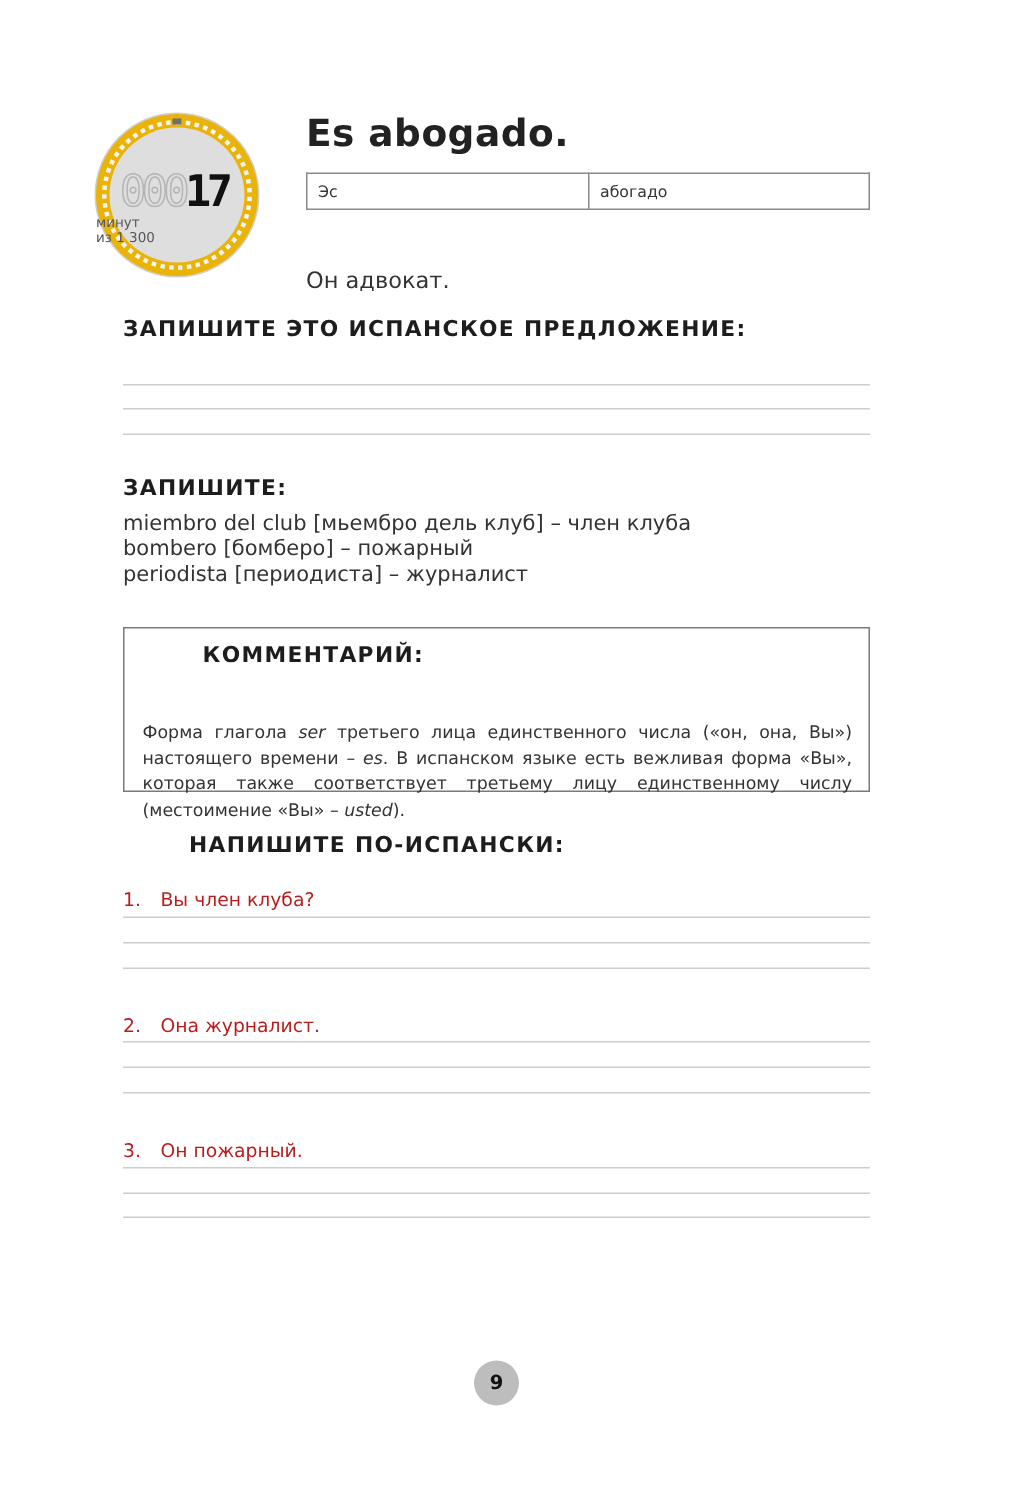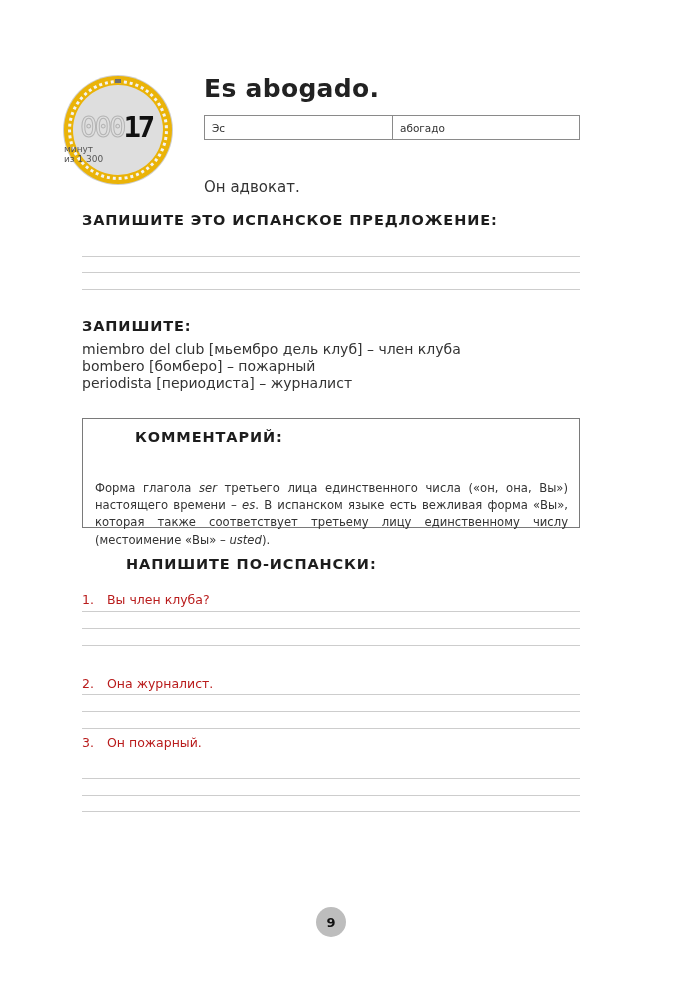--- a/index.html
+++ b/index.html
@@ -98,21 +98,21 @@
 <div class="wline" style="top:628px"></div>
 <div class="wline" style="top:645px"></div>
 
 <div class="abs ex-item" style="top:664px">
   <span class="ex-num">2.</span><span>Она журналист.</span>
 </div>
 <div class="wline" style="top:694px"></div>
 <div class="wline" style="top:711px"></div>
 <div class="wline" style="top:728px"></div>
 
-<div class="abs ex-item" style="top:723px">
+<div class="abs ex-item" style="top:747px">
   <span class="ex-num">3.</span><span>Он пожарный.</span>
 </div>
 <div class="wline" style="top:778px"></div>
 <div class="wline" style="top:795px"></div>
 <div class="wline" style="top:811px"></div>
 
 <div class="abs pagenum">
   <span>9</span>
 </div>
 

